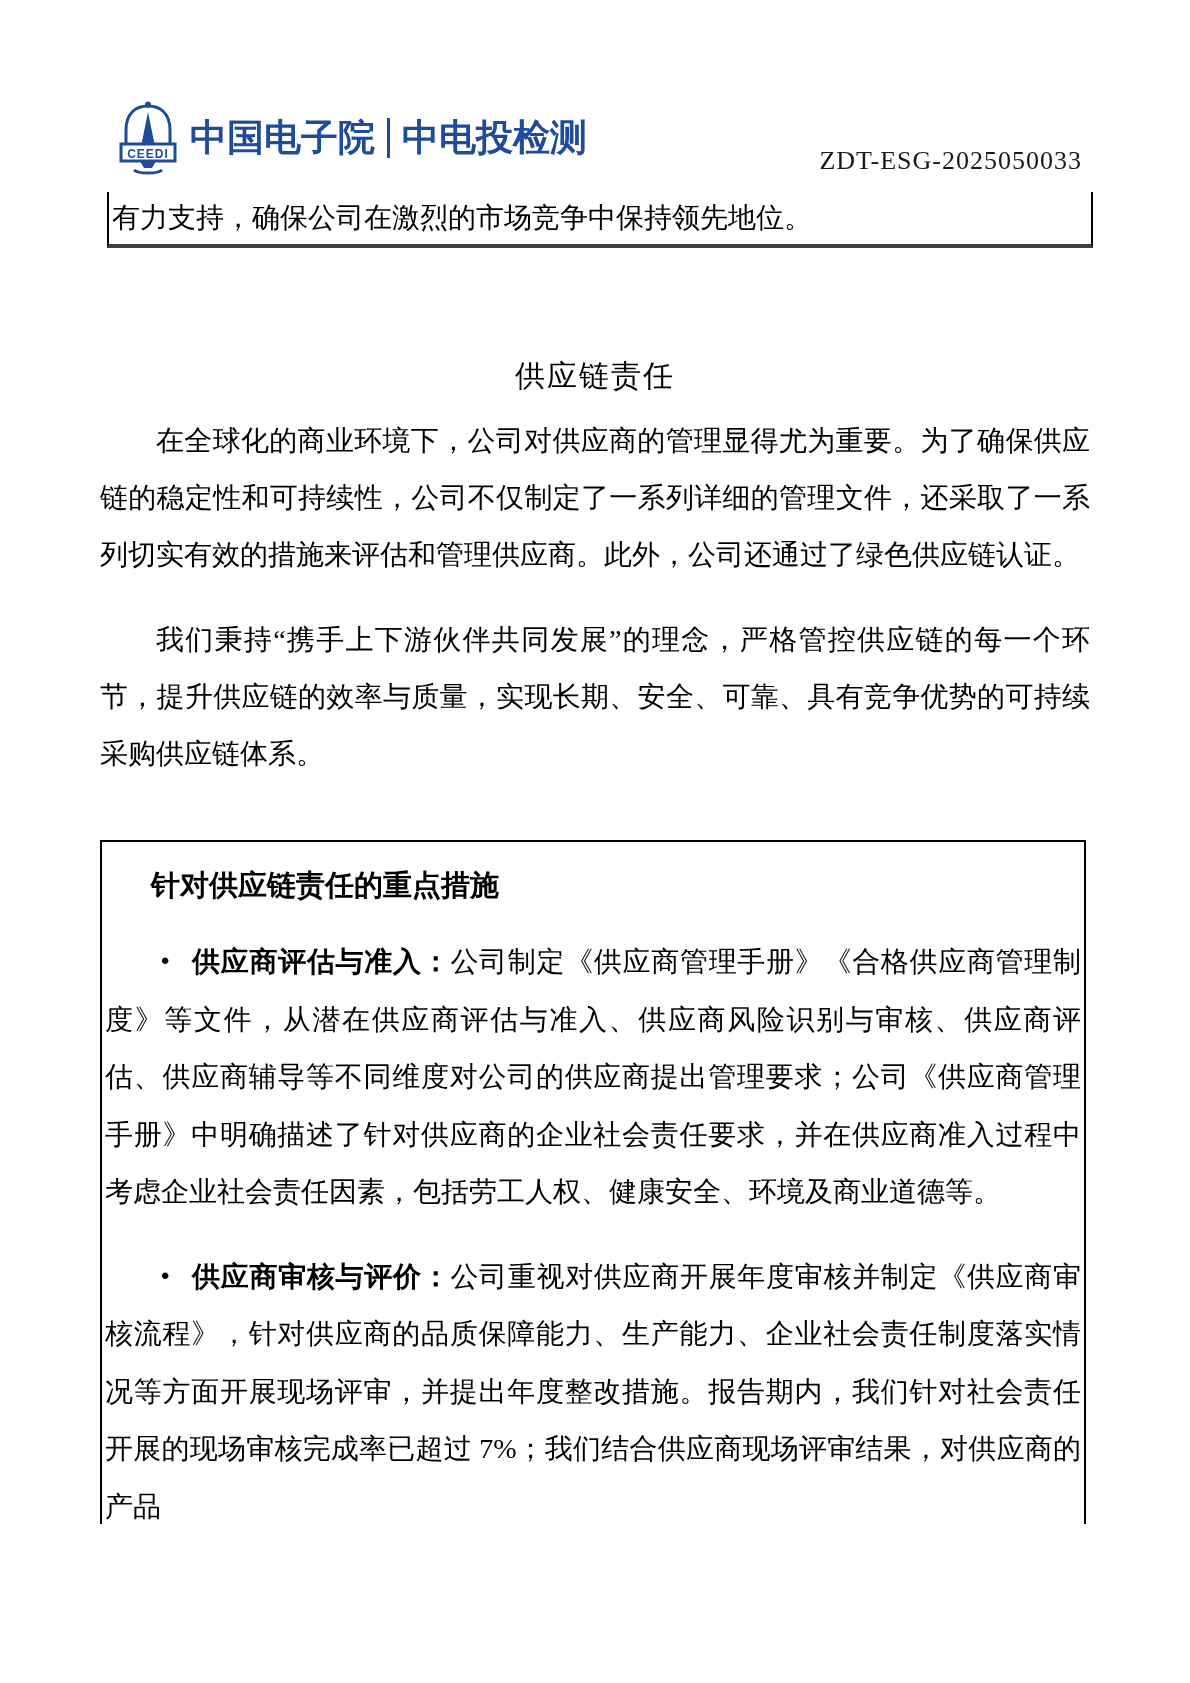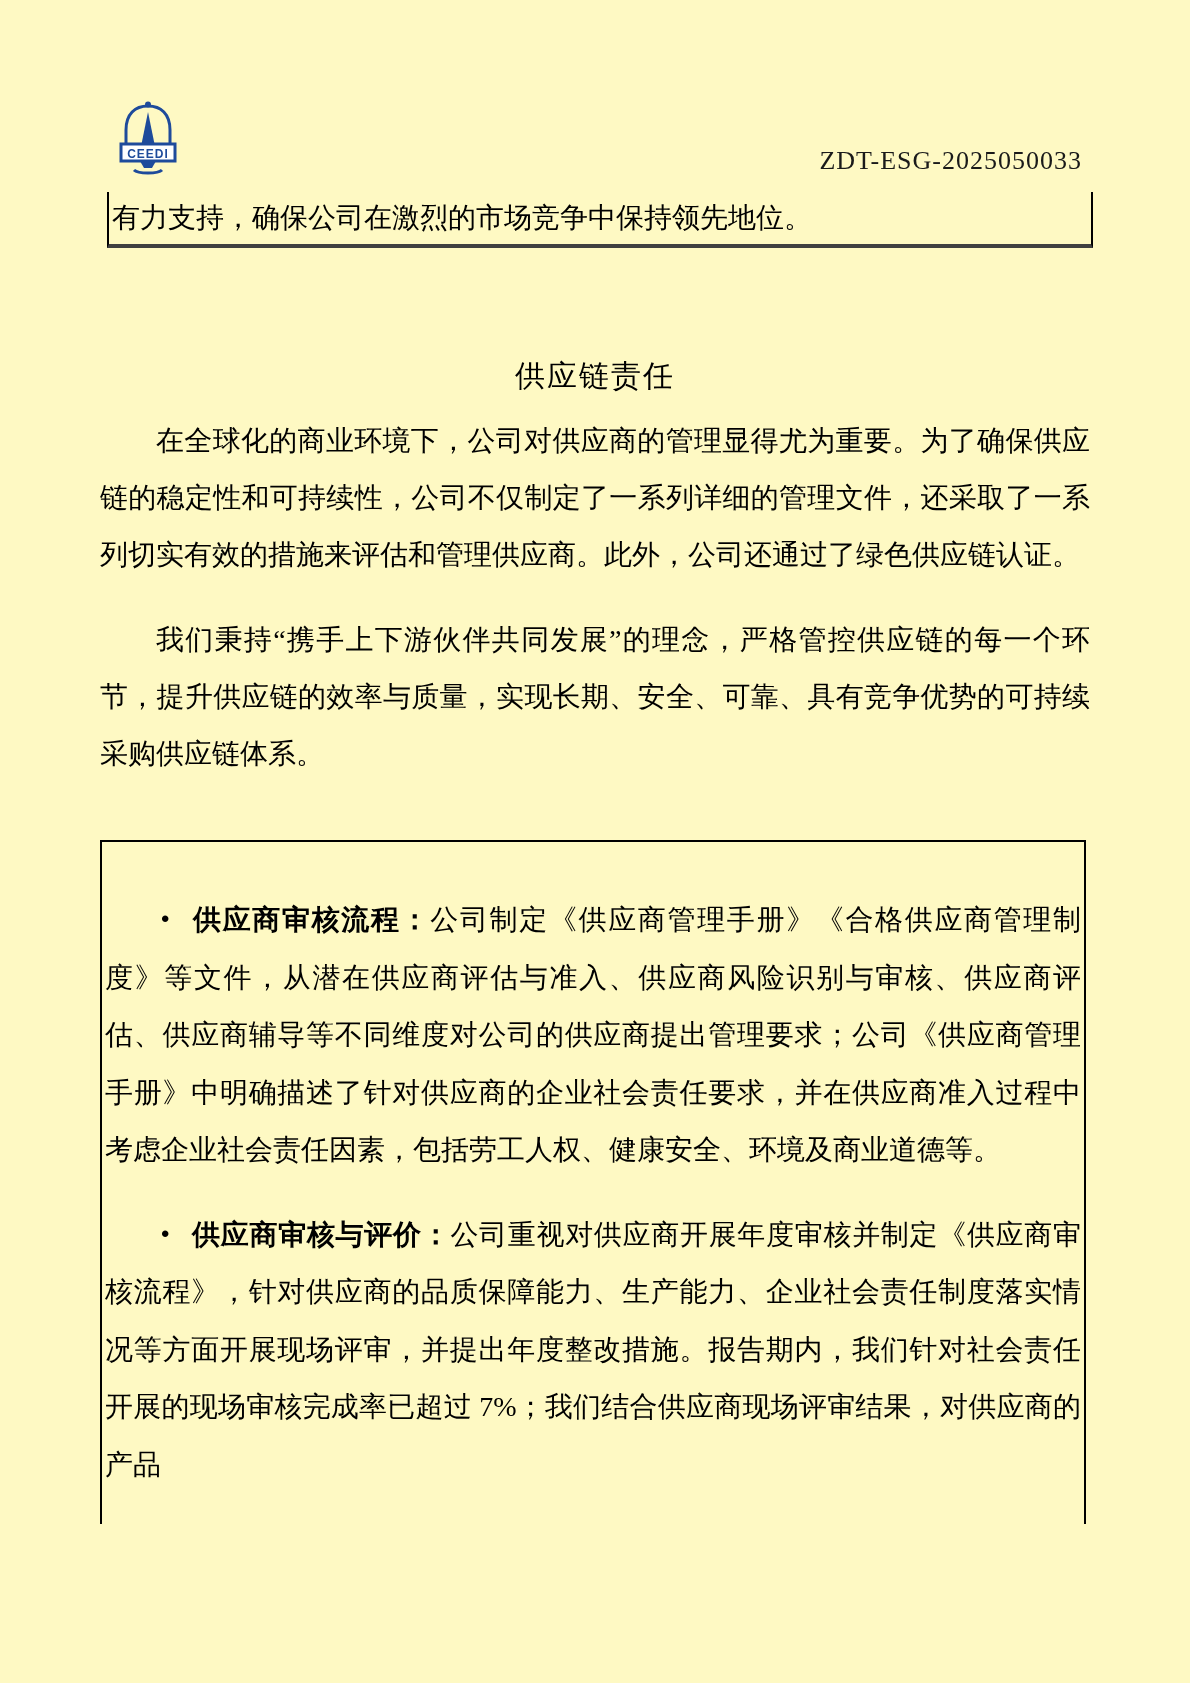--- a/index.html
+++ b/index.html
@@ -1,19 +1,19 @@
 <!DOCTYPE html>
 <html><head>
 <meta charset="utf-8">
 <style>
   html,body{margin:0;padding:0;background:#e8e8e8;}
   .page{
     position:relative;
     width:1190px;height:1683px;
-    background:#fef9c3;
+    background:#ffffff;
     margin:0 auto;
     overflow:hidden;
     font-family:"Liberation Serif","DejaVu Serif",serif;
     color:#000;
   }
   
   .header{position:absolute;left:116px;top:100px;display:flex;align-items:center;}
   .emblem{width:64px;height:76px;flex:0 0 auto;}
   .logo-text{display:flex;align-items:center;margin-left:10px;
     font-family:"Liberation Sans","DejaVu Sans",sans-serif;
@@ -82,38 +82,44 @@
       <g fill="none" stroke="#1e4b9b" stroke-width="3">
         <path d="M10 56 V30 C10 14 19 6 32 6 C45 6 54 14 54 30 V56"></path>
       </g>
       <circle cx="32" cy="4.5" r="3" fill="#1e4b9b"></circle>
       <polygon points="32,12 25.5,44 38.5,44" fill="#1e4b9b"></polygon>
       <rect x="5" y="44" width="54" height="17" fill="#ffffff" stroke="#1e4b9b" stroke-width="3"></rect>
       <text x="32" y="57.5" text-anchor="middle" font-family="Liberation Sans, DejaVu Sans, sans-serif" font-size="12" font-weight="bold" fill="#1e4b9b" letter-spacing="1">CEEDI</text>
       <polygon points="24,61 40,61 36,68 28,68" fill="#1e4b9b"></polygon>
       <path d="M18 70 C22 74 42 74 46 70" fill="none" stroke="#1e4b9b" stroke-width="3"></path>
     </svg>
+    <div class="logo-text">
+      <span>中国电子院</span>
+      <span class="logo-sep"></span>
+      <span>中电投检测</span>
+    </div>
   </div>
   <div class="doc-number">ZDT-ESG-2025050033</div>
 
   <div class="carry-box">
     <span>有力支持，确保公司在激烈的市场竞争中保持领先地位。</span>
   </div>
 
   <h1 class="doc-title">供应链责任</h1>
 
   <div class="body-text">
     <p>在全球化的商业环境下，公司对供应商的管理显得尤为重要。为了确保供应链的稳定性和可持续性，公司不仅制定了一系列详细的管理文件，还采取了一系列切实有效的措施来评估和管理供应商。此外，公司还通过了绿色供应链认证。</p>
     <p>我们秉持“携手上下游伙伴共同发展”的理念，严格管控供应链的每一个环节，提升供应链的效率与质量，实现长期、安全、可靠、具有竞争优势的可持续采购供应链体系。</p>
   </div>
 
   <div class="measures-box">
+    <p class="measures-heading">针对供应链责任的重点措施</p>
 
     <p class="box-bullet">
-      <span class="bdot">•</span><span class="blabel">供应商审核流程：</span><span>公司制定《供应商管理手册》《合格供应商管理制度》等文件，从潜在供应商评估与准入、供应商风险识别与审核、供应商评估、供应商辅导等不同维度对公司的供应商提出管理要求；公司《供应商管理手册》中明确描述了针对供应商的企业社会责任要求，并在供应商准入过程中考虑企业社会责任因素，包括劳工人权、健康安全、环境及商业道德等。</span>
+      <span class="bdot">•</span><span class="blabel">供应商评估与准入：</span><span>公司制定《供应商管理手册》《合格供应商管理制度》等文件，从潜在供应商评估与准入、供应商风险识别与审核、供应商评估、供应商辅导等不同维度对公司的供应商提出管理要求；公司《供应商管理手册》中明确描述了针对供应商的企业社会责任要求，并在供应商准入过程中考虑企业社会责任因素，包括劳工人权、健康安全、环境及商业道德等。</span>
     </p>
 
     <p class="box-bullet">
       <span class="bdot">•</span><span class="blabel">供应商审核与评价：</span><span>公司重视对供应商开展年度审核并制定《供应商审核流程》，针对供应商的品质保障能力、生产能力、企业社会责任制度落实情况等方面开展现场评审，并提出年度整改措施。报告期内，我们针对社会责任开展的现场审核完成率已超过 7%；我们结合供应商现场评审结果，对供应商的产品</span>
     </p>
   </div>
 
 
 </div>
 

